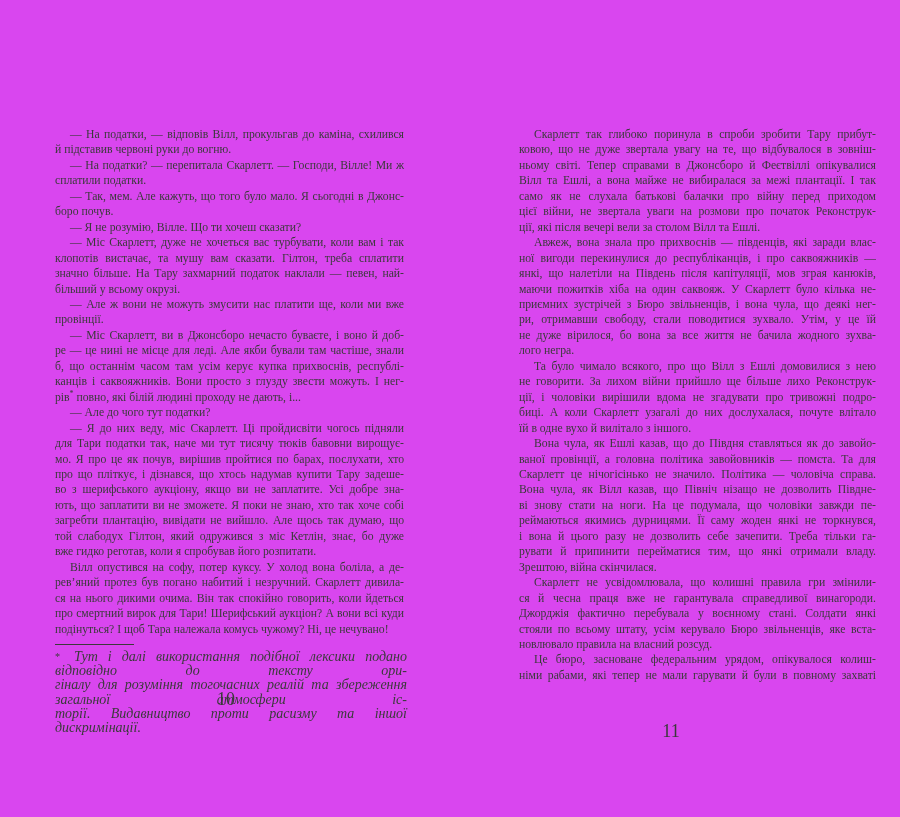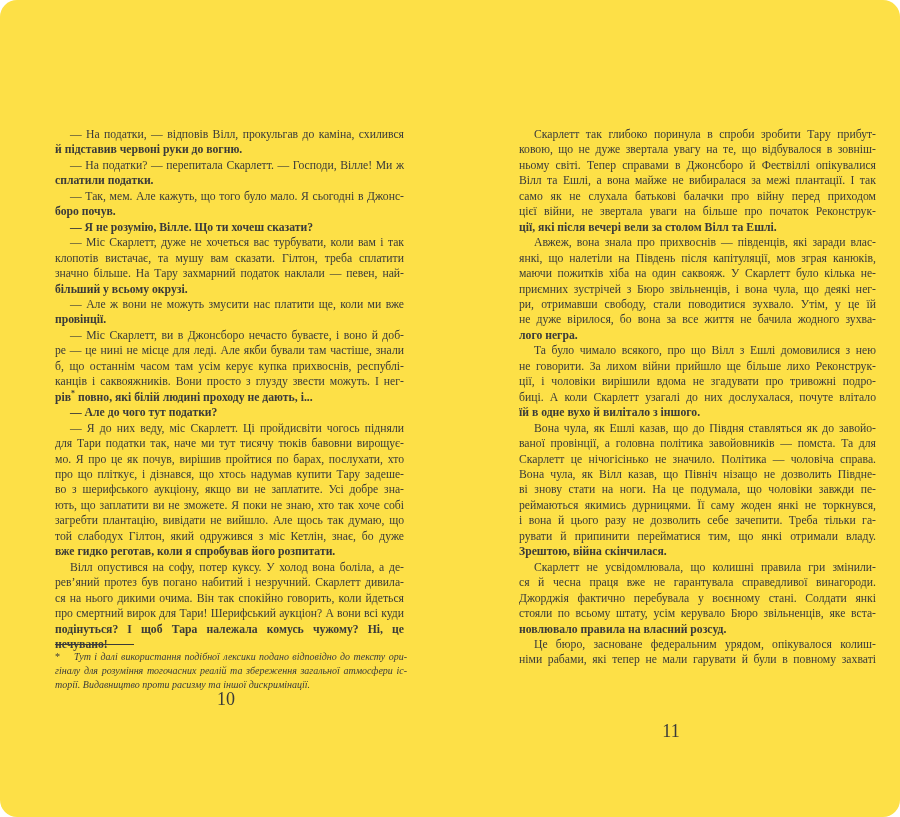--- a/index.html
+++ b/index.html
@@ -16,21 +16,21 @@
   #left-col  { left: 55px;  width: 349px; }
   #right-col { left: 519px; width: 357px; }
   .para { margin: 0; }
   .line {
     font-size: 11.7px;
     line-height: 15.45px;
     text-align: justify;
     text-align-last: justify;
     white-space: normal;
   }
-  .line.end   { text-align-last: left; font-weight: bold; }
+  .line.end   { text-align-last: left; }
   .line.first { text-indent: 15px; }
   sup { font-size: 0.68em; line-height: 0; }
 
   #footnote-rule {
     position: absolute;
     left: 55px; top: 644px;
     width: 79px; height: 1px;
     background: #3a3a3a;
   }
   #footnote {
@@ -39,42 +39,42 @@
     width: 352px;
     font-style: italic;
   }
   #footnote-marker {
     position: absolute;
     left: 0; top: 1px;
     font-size: 10.2px;
     font-style: normal;
   }
   .fn-line {
-    font-size: 10px;
+    font-size: 14px;
     line-height: 14.2px;
     text-align: justify;
     text-align-last: justify;
   }
   .fn-line.end   { text-align-last: left; }
   .fn-line.first { text-indent: 19px; }
 
   .page-num {
     position: absolute;
     top: 692px;
     font-size: 18px;
     line-height: 15px;
     transform: translateX(-50%);
   }
   #pagenum-left  { left: 226px; }
   #pagenum-right { left: 671px; margin-top: 32px; }
 </style>
 </head>
 <body>
 
-<div class="spread" style="color: rgb(58, 58, 58); background: #fde047; border-radius: 17px;">
+<div class="spread" style="color: rgb(58, 58, 58); background: #d946ef;">
 
   <div id="left-col" class="textcol">
       <div class="para">
         <div class="line first">— На податки, — відповів Вілл, прокульгав до каміна, схилився</div>
         <div class="line end">й підставив червоні руки до вогню.</div>
       </div>
       <div class="para">
         <div class="line first">— На податки? — перепитала Скарлетт. — Господи, Вілле! Ми ж</div>
         <div class="line end">сплатили податки.</div>
       </div>
@@ -125,25 +125,26 @@
       </div>
     </div>
 
   <div id="right-col" class="textcol">
       <div class="para">
         <div class="line first">Скарлетт так глибоко поринула в спроби зробити Тару прибут-</div>
         <div class="line">ковою, що не дуже звертала увагу на те, що відбувалося в зовніш-</div>
         <div class="line">ньому світі. Тепер справами в Джонсборо й Феєтвіллі опікувалися</div>
         <div class="line">Вілл та Ешлі, а вона майже не вибиралася за межі плантації. І так</div>
         <div class="line">само як не слухала батькові балачки про війну перед приходом</div>
-        <div class="line">цієї війни, не звертала уваги на більше про початок Реконструк-</div>
+        <div class="line">цієї війни, не звертала уваги на розмови про початок Реконструк-</div>
         <div class="line end">ції, які після вечері вели за столом Вілл та Ешлі.</div>
       </div>
       <div class="para">
         <div class="line first">Авжеж, вона знала про прихвоснів — південців, які заради влас-</div>
+        <div class="line">ної вигоди перекинулися до республіканців, і про саквояжників —</div>
         <div class="line">янкі, що налетіли на Південь після капітуляції, мов зграя канюків,</div>
         <div class="line">маючи пожитків хіба на один саквояж. У Скарлетт було кілька не-</div>
         <div class="line">приємних зустрічей з Бюро звільненців, і вона чула, що деякі нег-</div>
         <div class="line">ри, отримавши свободу, стали поводитися зухвало. Утім, у це їй</div>
         <div class="line">не дуже вірилося, бо вона за все життя не бачила жодного зухва-</div>
         <div class="line end">лого негра.</div>
       </div>
       <div class="para">
         <div class="line first">Та було чимало всякого, про що Вілл з Ешлі домовилися з нею</div>
         <div class="line">не говорити. За лихом війни прийшло ще більше лихо Реконструк-</div>

